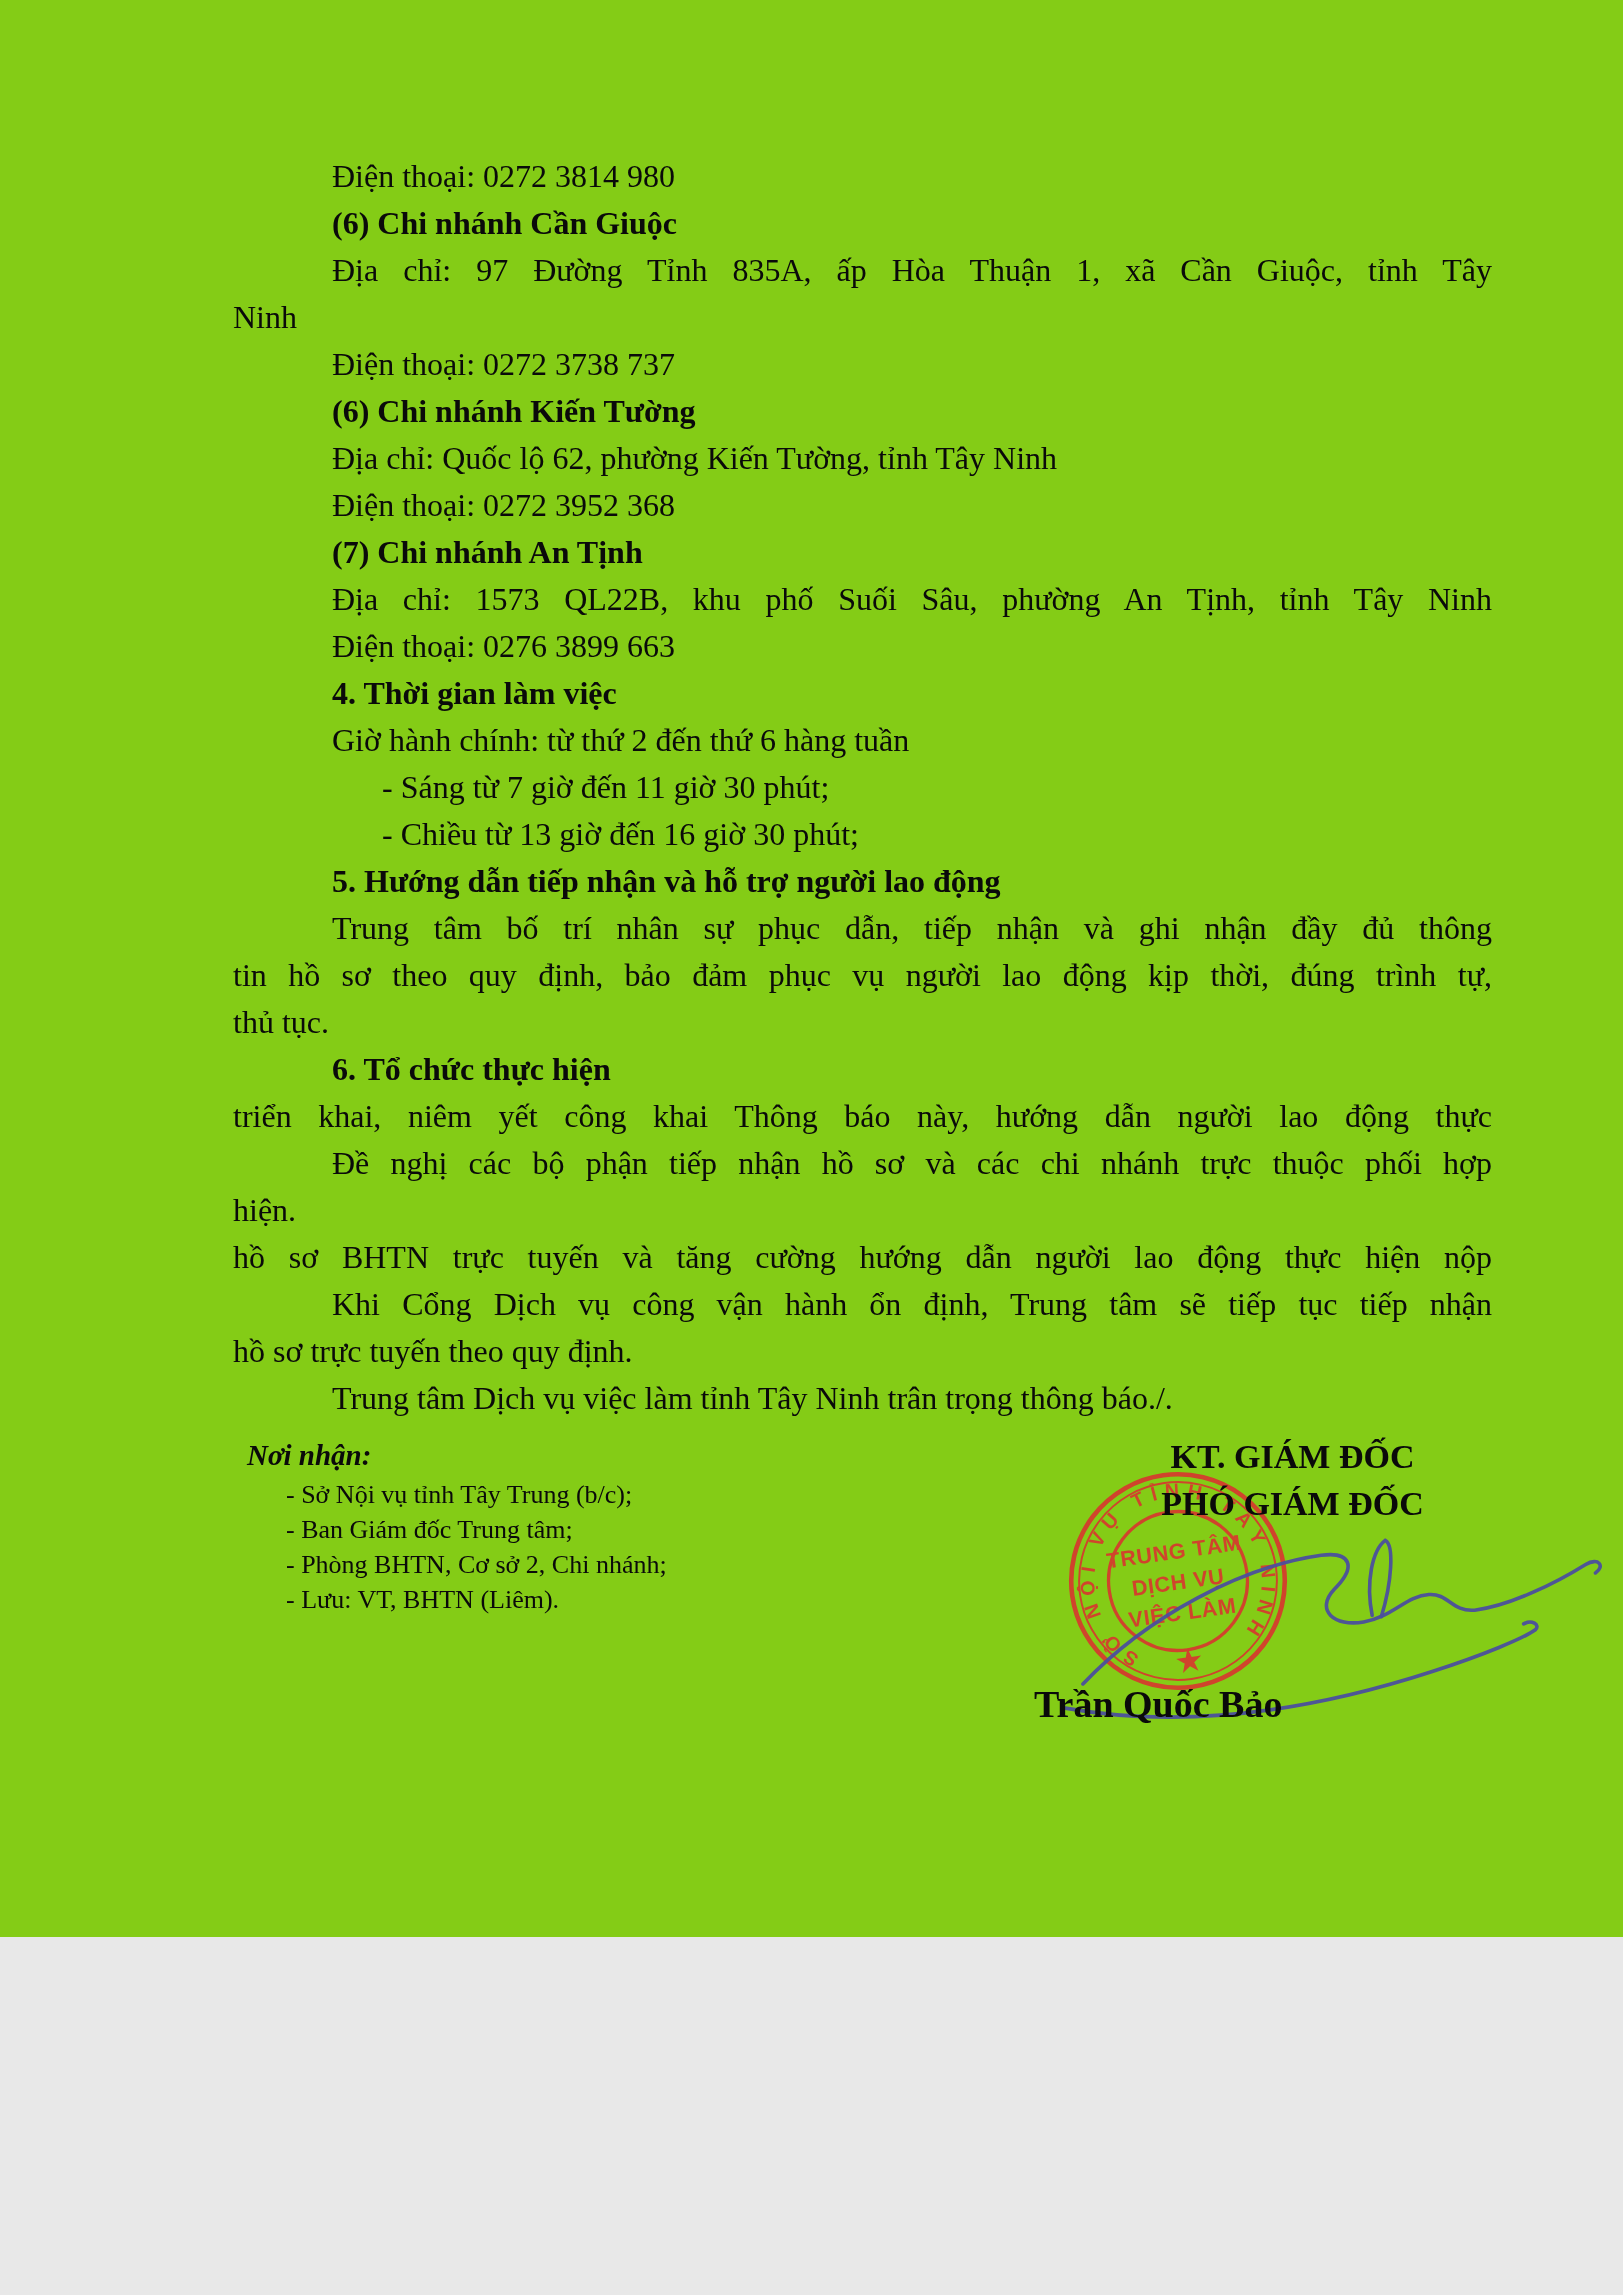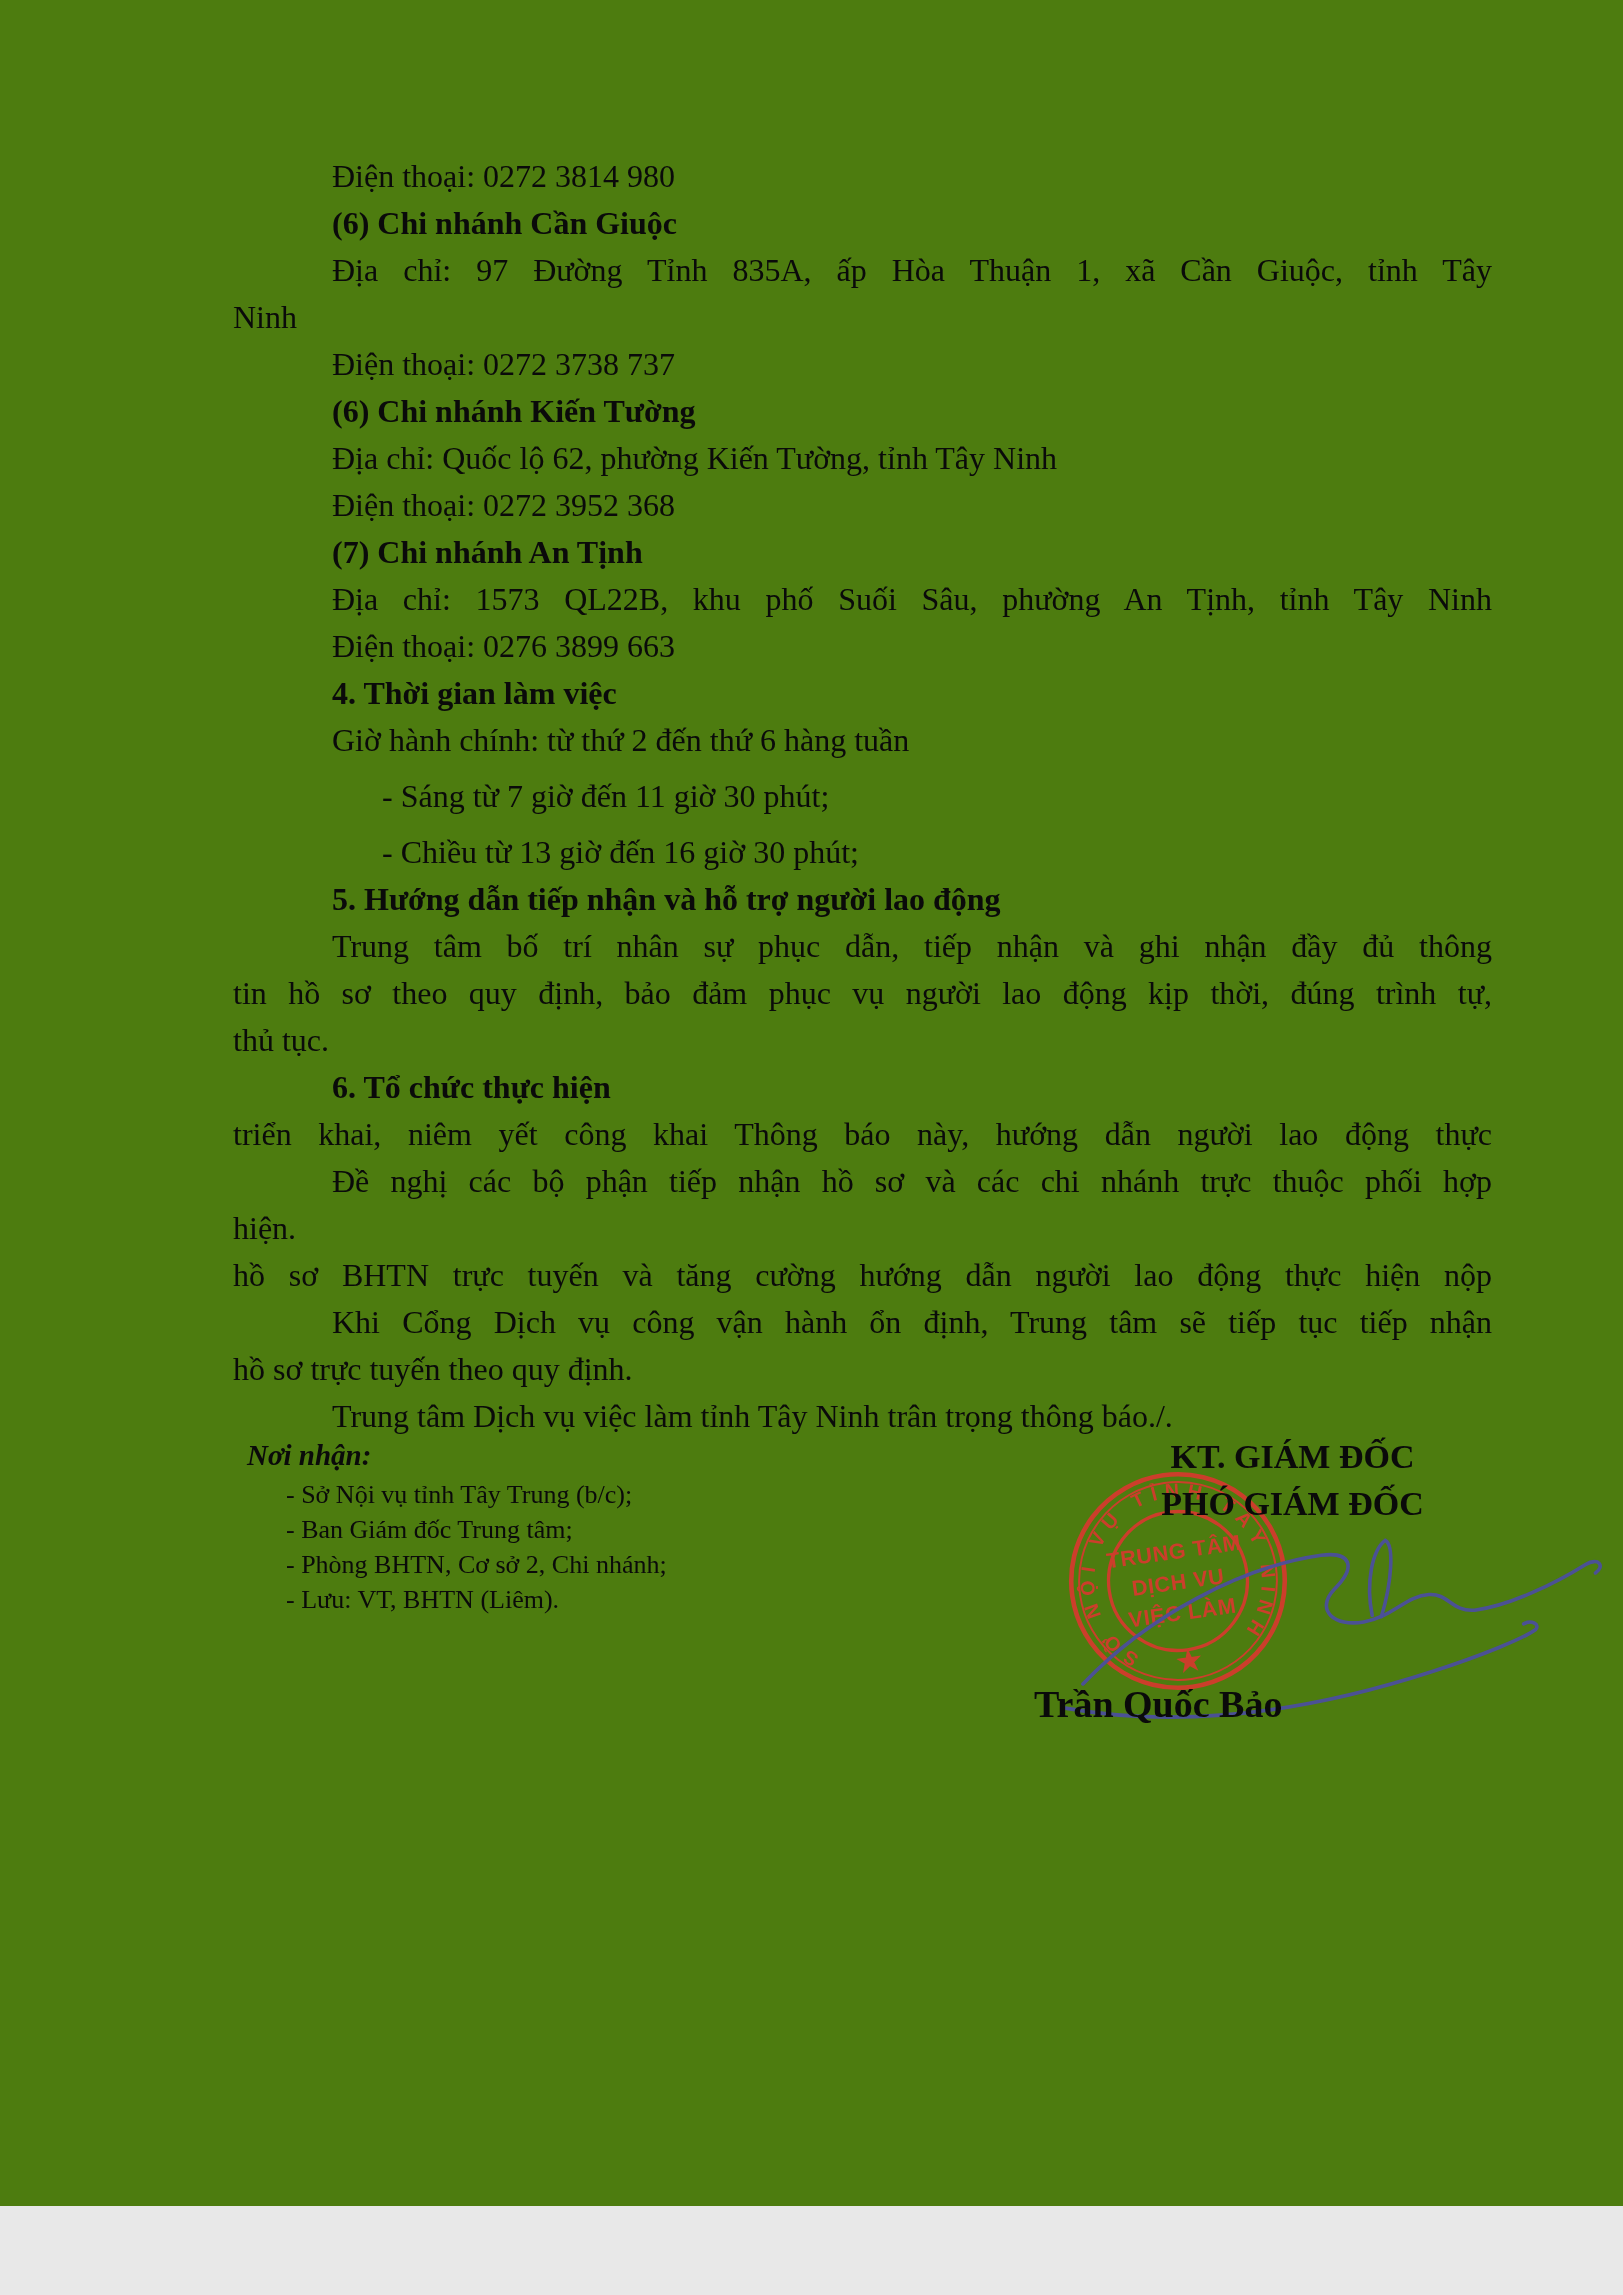--- a/index.html
+++ b/index.html
@@ -1,32 +1,32 @@
 <!DOCTYPE html>
 <html style="font-size:10.5px"><head>
 <meta charset="utf-8">
 <style>
   html,body{margin:0;padding:0;background:#e8e8e8;}
   .page{
     position:relative;
-    width:1623px;height:2206px;
-    background:#4d7c0f;
+    width:1623px;height:1937px;
+    background:#84cc16;
     overflow:hidden;
     font-family:"Liberation Serif", serif;
     color:#0a0a0a;
   }
   
   .body-text{
     position:absolute;left:233px;top:153px;width:1259px;
     font-size:32px;line-height:47px;
   }
   .line{white-space:nowrap;}
   .line.b{font-weight:bold;}
   .line.i1{padding-left:99px;}
-  .line.i2{padding-left:149px;margin-top:9px;}
+  .line.i2{padding-left:149px;}
   .line.j{white-space:normal;text-align:justify;text-align-last:justify;}
   
   .noi-nhan{
     position:absolute;left:247px;top:1438px;
     font-size:29px;line-height:35px;font-weight:bold;font-style:italic;
     z-index:3;
   }
   .recipients{
     position:absolute;left:286px;top:1477px;
     font-size:26px;line-height:35px;

